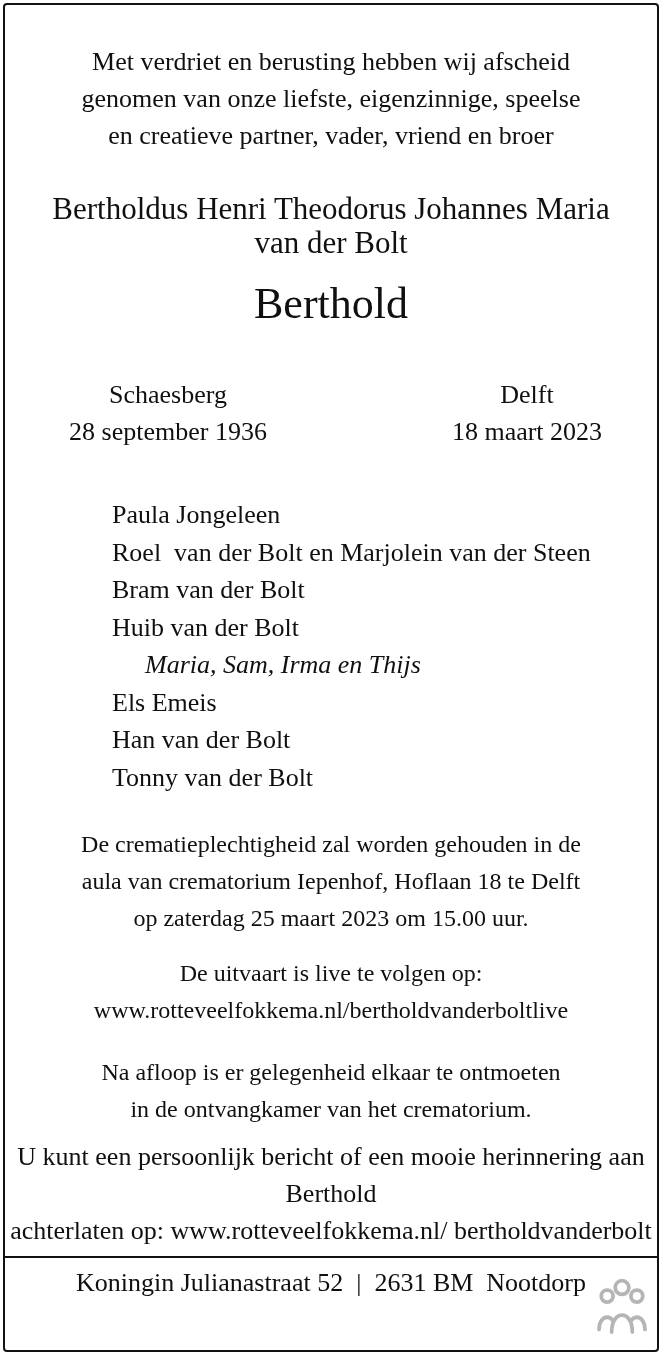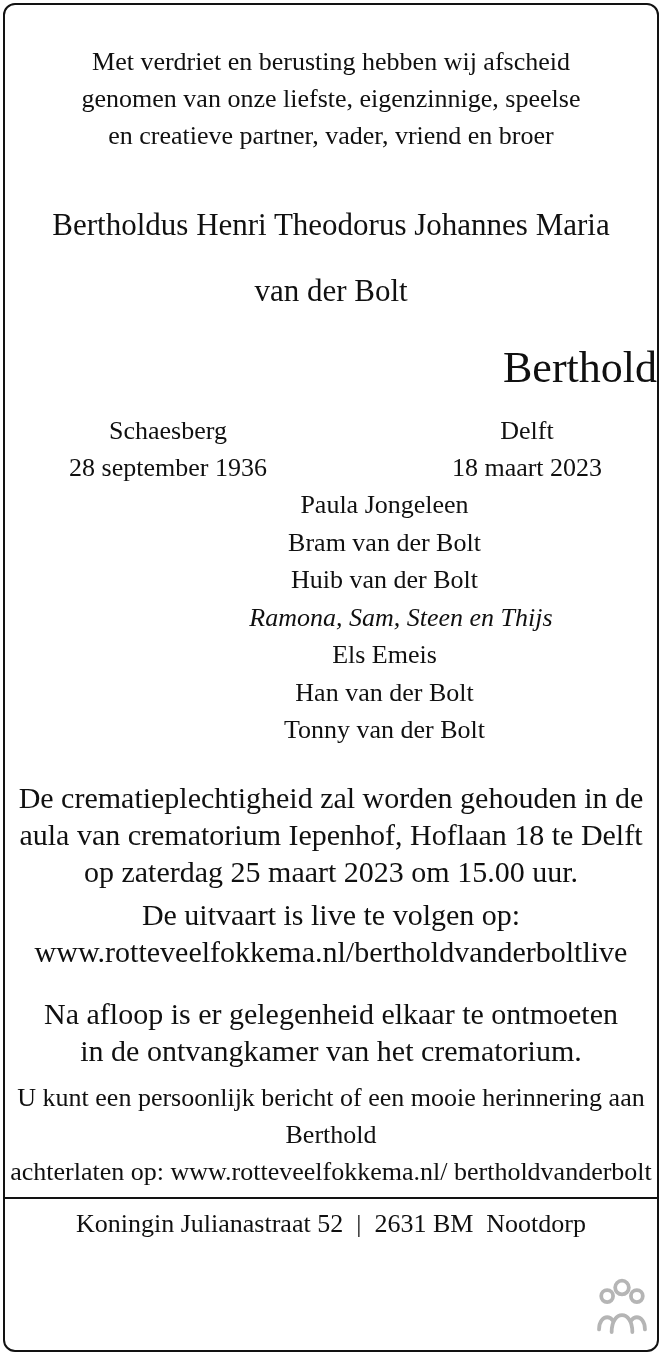--- a/index.html
+++ b/index.html
@@ -14,73 +14,73 @@
     font-family: "Liberation Serif", serif;
     color: #101010;
   }
   .card {
     position: absolute;
     left: 3px;
     top: 3px;
     width: 656px;
     height: 1349px;
     border: 2.5px solid #121212;
-    border-radius: 12px;
+    border-radius: 4px;
     background: #ffffff;
     text-align: center;
     overflow: hidden;
     box-sizing: border-box;
   }
   .pre { white-space: pre-line; }
   .prewrap { white-space: pre-wrap; }
 
   .intro {
     margin-top: 38px;
     font-size: 26px;
     line-height: 37px;
   }
   .full-name {
     margin-top: 38px;
     font-size: 31px;
-    line-height: 66px;
+    line-height: 34px;
   }
   .call-name {
     margin-top: 16px;
     font-size: 44px;
     line-height: 56px;
     font-weight: normal;
-    text-align: right;
   }
   .dates {
     margin-top: 16px;
     display: flex;
     font-size: 26px;
     line-height: 37px;
   }
-  .date-col { width: 50%; }
+  .date-col { width: 50%; margin-top: 28px; }
   .date-col.death { position: relative; left: 33px; }
 
   .relatives {
-    text-align: center;
+    margin-top: 46px;
+    text-align: left;
     margin-left: 107px;
     font-size: 26px;
     line-height: 37.5px;
   }
   .relative-line { white-space: pre-wrap; }
   .relative-line.sub {
     margin-left: 33px;
     font-style: italic;
   }
 
   .para {
-    font-size: 30px;
+    font-size: 24px;
     line-height: 37px;
   }
   .ceremony   { margin-top: 30px; }
-  .livestream { margin-top: 6px; }
+  .livestream { margin-top: 18px; }
   .gathering  { margin-top: 25px; }
   .note {
     margin-top: 10px;
     font-size: 26px;
     line-height: 37px;
   }
   .divider {
     margin-top: 7px;
     border-top: 2.5px solid #121212;
   }
@@ -116,23 +116,24 @@
       <div>28 september 1936</div>
     </div>
     <div class="date-col death">
       <div>Delft</div>
       <div>18 maart 2023</div>
     </div>
   </div>
 
   <div class="relatives">
     <div class="relative-line">Paula Jongeleen</div>
+    <div class="relative-line">Roel  van der Bolt en Marjolein van der Steen</div>
     <div class="relative-line">Bram van der Bolt</div>
     <div class="relative-line">Huib van der Bolt</div>
-    <div class="relative-line sub">Ramona, Sam, Steen en Thijs</div>
+    <div class="relative-line sub">Maria, Sam, Irma en Thijs</div>
     <div class="relative-line">Els Emeis</div>
     <div class="relative-line">Han van der Bolt</div>
     <div class="relative-line">Tonny van der Bolt</div>
   </div>
 
   <div class="para ceremony pre">De crematieplechtigheid zal worden gehouden in de
 aula van crematorium Iepenhof, Hoflaan 18 te Delft
 op zaterdag 25 maart 2023 om 15.00 uur.</div>
 
   <div class="para livestream pre">De uitvaart is live te volgen op:

